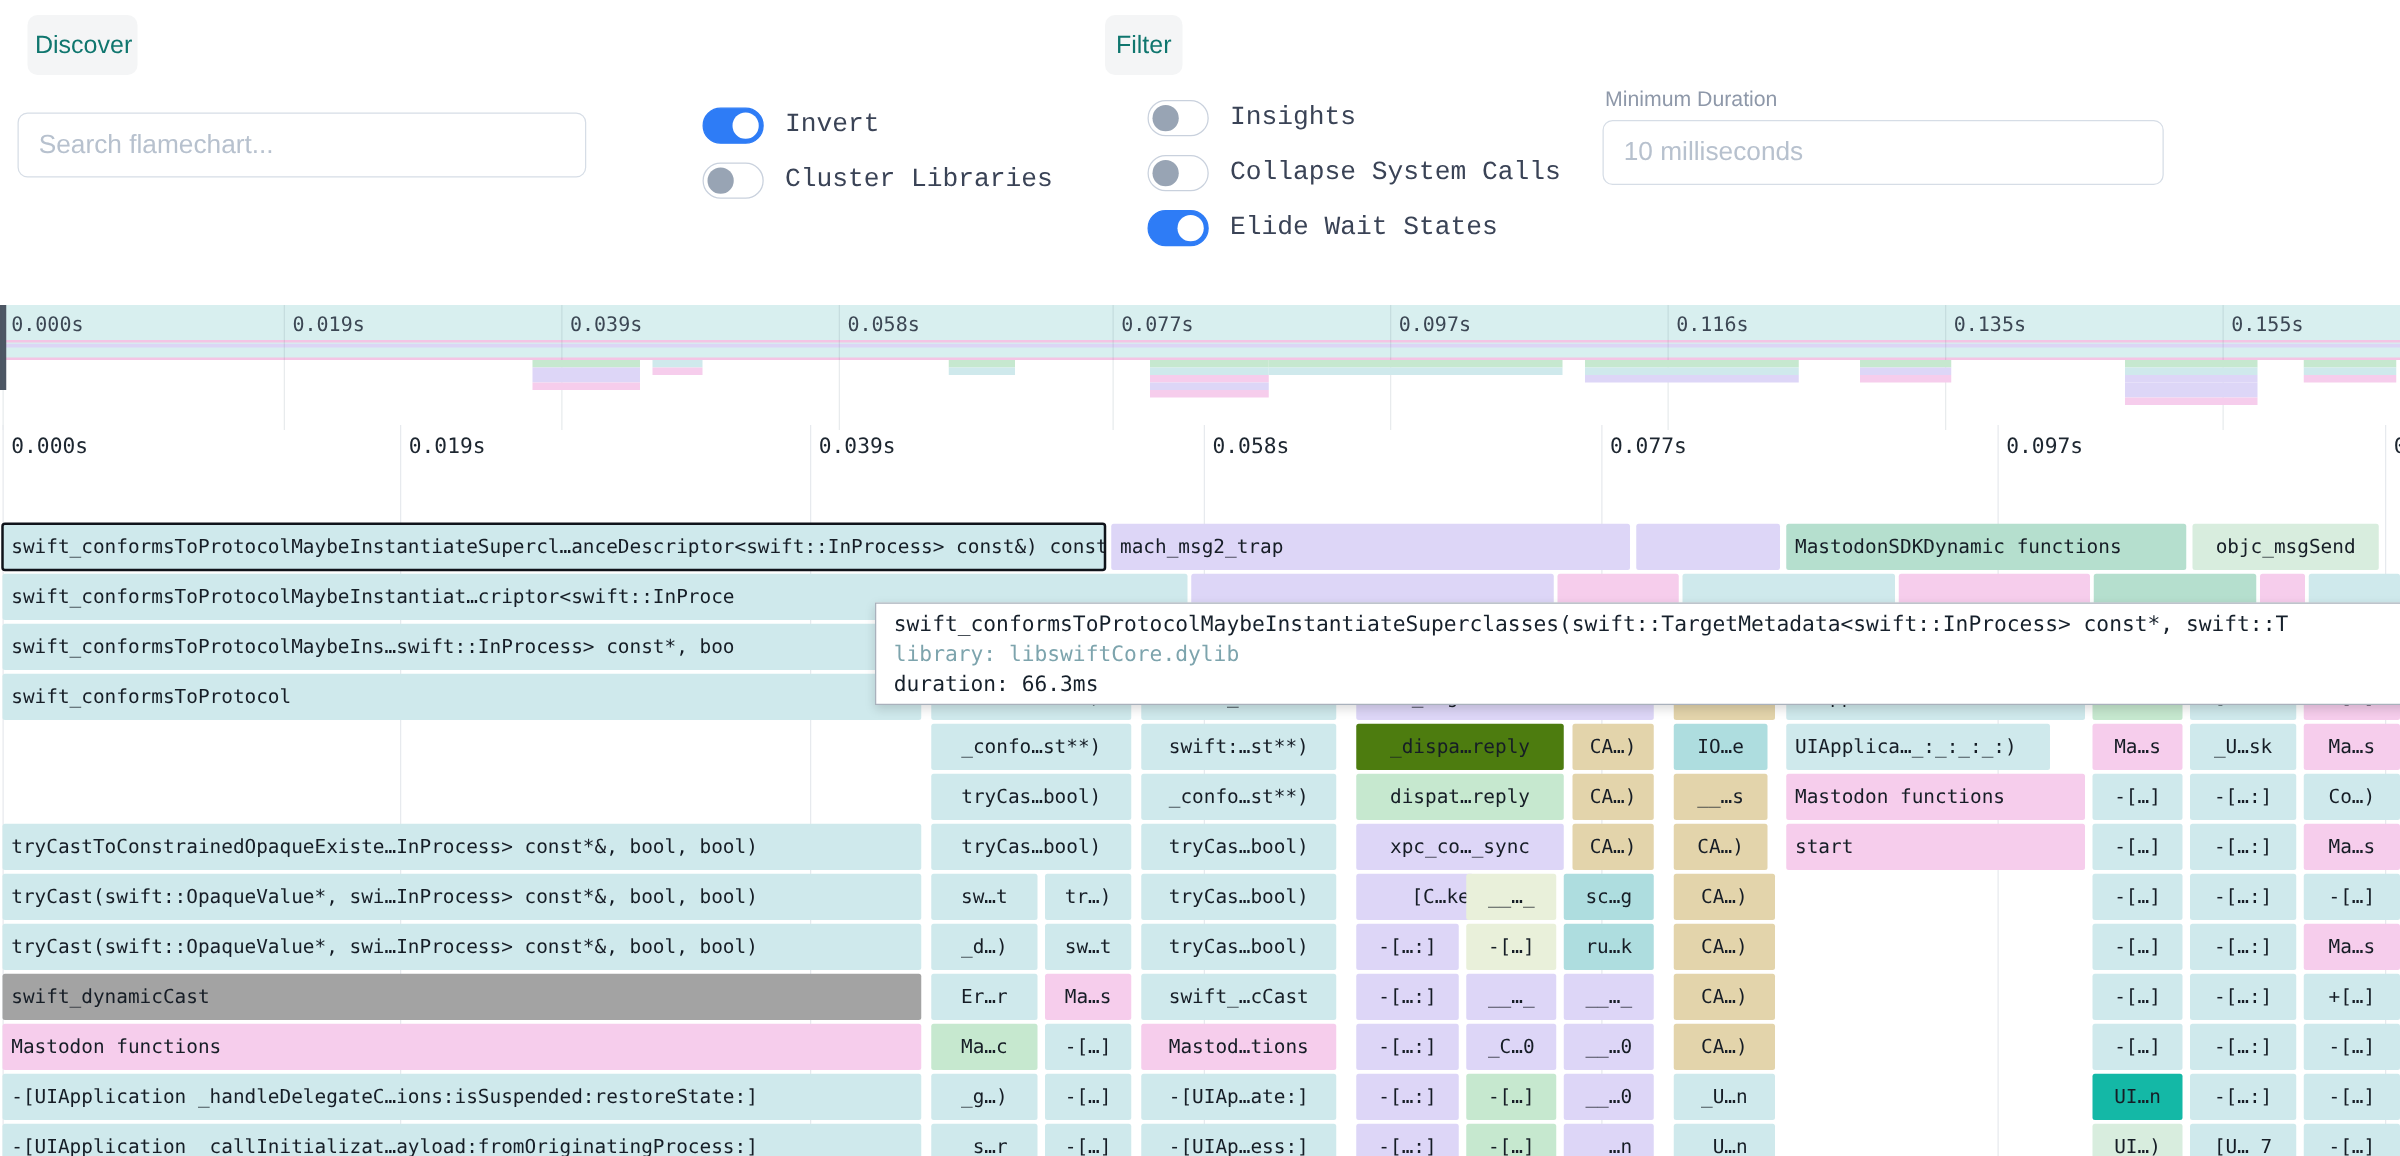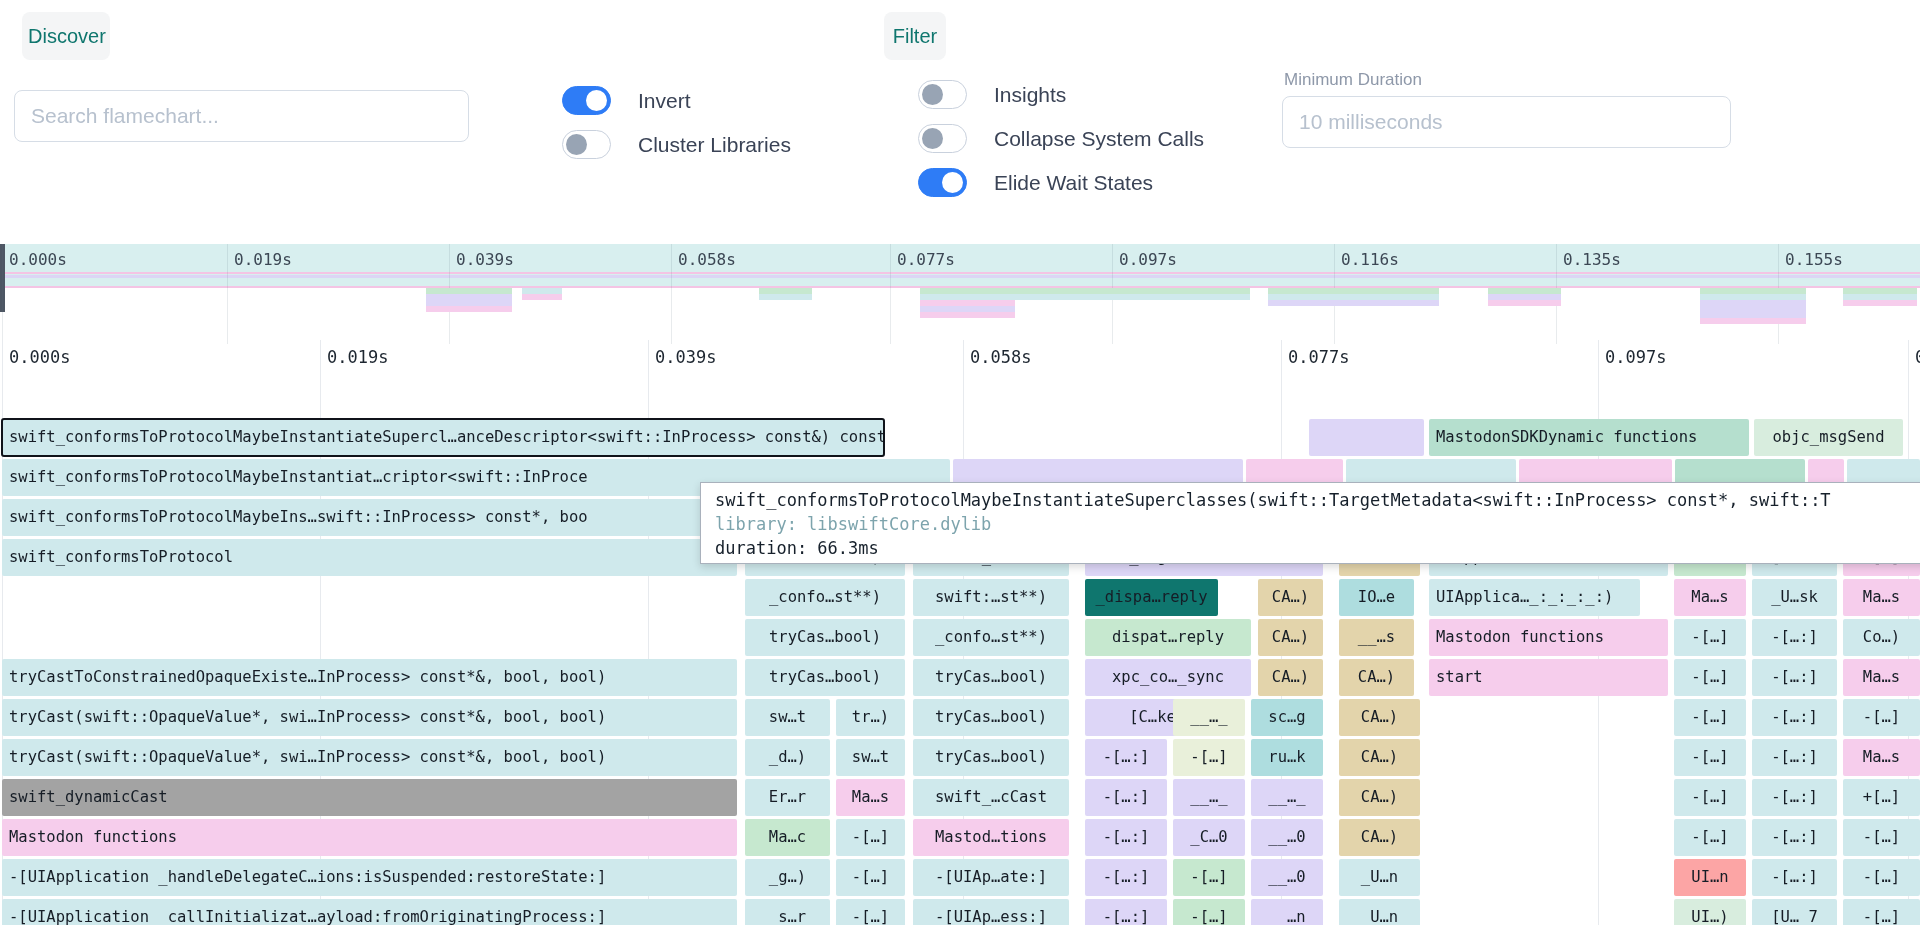--- a/index.html
+++ b/index.html
@@ -12,21 +12,21 @@
   #discover-button{left:22px;top:12px;width:88px;height:48px;}
   #filter-button{left:884px;top:12px;width:62px;height:48px;}
   .inp{position:absolute;border:1px solid #d6dde6;border-radius:8px;font-size:21px;color:#333;
        padding:0 16px;font-family:inherit;box-sizing:border-box;outline:none;}
   .inp::placeholder{color:#b7c1ce;}
   #search-input{left:14px;top:90px;width:455px;height:52px;}
   #minduration-input{left:1282px;top:96px;width:449px;height:52px;}
   #minduration-label{position:absolute;left:1284px;top:70px;font-size:17px;color:#8e98a9;}
   #toggles-left{position:absolute;left:562px;top:86px;}
   #toggles-right{position:absolute;left:918px;top:80px;}
-  .toggle-row{display:flex;align-items:center;gap:27px;height:29px;margin-bottom:15px;}
+  .toggle-row{display:flex;align-items:center;gap:17px;height:29px;margin-bottom:15px;font-family:Liberation Mono, monospace;}
   .toggle{width:49px;height:29px;border-radius:15px;background:#fff;border:1.5px solid #c9d1dd;
           position:relative;box-sizing:border-box;cursor:pointer;flex:0 0 auto;}
   .toggle.on{background:#2e7cf6;border-color:#2e7cf6;}
   .knob{position:absolute;top:2.5px;left:3px;width:21px;height:21px;border-radius:50%;background:#98a4b4;}
   .toggle.on .knob{left:auto;right:3px;background:#fff;}
   .toggle-label{font-size:21px;color:#3a4356;white-space:nowrap;}
 
   
   #minimap{position:absolute;left:0;top:244px;width:1920px;height:100px;}
   .mm-band{position:absolute;left:0;top:0;width:100%;height:44px;background:#d8efef;}
@@ -161,20 +161,21 @@
       <div class="mm-cl" style="left: 1700px; width: 106px; top: 68px; background: rgb(221, 214, 247);"></div>
       <div class="mm-cl" style="left: 1700px; width: 106px; top: 74px; background: rgb(246, 205, 236);"></div>
       <div class="mm-cl" style="left: 1843px; width: 74px; top: 44px; background: rgb(198, 232, 207);"></div>
       <div class="mm-cl" style="left: 1843px; width: 74px; top: 50px; background: rgb(207, 233, 236);"></div>
       <div class="mm-cl" style="left: 1843px; width: 74px; top: 56px; background: rgb(246, 205, 236);"></div>
     </div>
 
   <div id="ruler"></div>
   <div id="flame">
       <div class="cell sel" style="left: 2px; top: 0px; width: 882px; background: rgb(207, 233, 236);">swift_conformsToProtocolMaybeInstantiateSupercl…anceDescriptor&lt;swift::InProcess&gt; const&amp;) const</div>
+      <div class="cell" style="left: 889px; top: 0px; width: 415px; background: rgb(221, 214, 247);">mach_msg2_trap</div>
       <div class="cell ctr" style="left: 1309px; top: 0px; width: 115px; background: rgb(221, 214, 247);"></div>
       <div class="cell" style="left: 1429px; top: 0px; width: 320px; background: rgb(181, 223, 206);">MastodonSDKDynamic functions</div>
       <div class="cell ctr" style="left: 1754px; top: 0px; width: 149px; background: rgb(216, 237, 222);">objc_msgSend</div>
       <div class="cell" style="left: 2px; top: 40px; width: 948px; background: rgb(207, 233, 236);">swift_conformsToProtocolMaybeInstantiat…criptor&lt;swift::InProce</div>
       <div class="cell" style="left: 953px; top: 40px; width: 290px; background: rgb(221, 214, 247);"></div>
       <div class="cell ctr" style="left: 1246px; top: 40px; width: 97px; background: rgb(246, 205, 236);"></div>
       <div class="cell ctr" style="left: 1346px; top: 40px; width: 170px; background: rgb(207, 233, 236);"></div>
       <div class="cell ctr" style="left: 1519px; top: 40px; width: 153px; background: rgb(246, 205, 236);"></div>
       <div class="cell ctr" style="left: 1675px; top: 40px; width: 130px; background: rgb(181, 223, 206);"></div>
       <div class="cell ctr" style="left: 1808px; top: 40px; width: 36px; background: rgb(246, 205, 236);"></div>
@@ -184,21 +185,21 @@
       <div class="cell ctr" style="left: 745px; top: 120px; width: 160px; background: rgb(207, 233, 236);">swift:…st**)</div>
       <div class="cell ctr" style="left: 913px; top: 120px; width: 156px; background: rgb(207, 233, 236);">swift_…tocol</div>
       <div class="cell" style="left: 1085px; top: 120px; width: 238px; background: rgb(221, 214, 247);">mach_msg</div>
       <div class="cell ctr" style="left: 1339px; top: 120px; width: 81px; background: rgb(227, 212, 171);">IO…d</div>
       <div class="cell" style="left: 1429px; top: 120px; width: 239px; background: rgb(207, 233, 236);">UIApplicationMain</div>
       <div class="cell ctr" style="left: 1674px; top: 120px; width: 72px; background: rgb(198, 232, 207);">Ma…s</div>
       <div class="cell ctr" style="left: 1752px; top: 120px; width: 85px; background: rgb(207, 233, 236);">[U…K0</div>
       <div class="cell ctr" style="left: 1843px; top: 120px; width: 77px; background: rgb(246, 205, 236);">-[…]</div>
       <div class="cell ctr" style="left: 745px; top: 160px; width: 160px; background: rgb(207, 233, 236);">_confo…st**)</div>
       <div class="cell ctr" style="left: 913px; top: 160px; width: 156px; background: rgb(207, 233, 236);">swift:…st**)</div>
-      <div class="cell ctr" style="left: 1085px; top: 160px; width: 133px; background: #0f766e;">_dispa…reply</div>
+      <div class="cell ctr" style="left: 1085px; top: 160px; width: 166px; background: #4d7c0f;">_dispa…reply</div>
       <div class="cell ctr" style="left: 1258px; top: 160px; width: 65px; background: rgb(227, 212, 171);">CA…)</div>
       <div class="cell ctr" style="left: 1339px; top: 160px; width: 75px; background: rgb(174, 221, 223);">IO…e</div>
       <div class="cell" style="left: 1429px; top: 160px; width: 211px; background: rgb(207, 233, 236);">UIApplica…_:_:_:_:)</div>
       <div class="cell ctr" style="left: 1674px; top: 160px; width: 72px; background: rgb(246, 205, 236);">Ma…s</div>
       <div class="cell ctr" style="left: 1752px; top: 160px; width: 85px; background: rgb(207, 233, 236);">_U…sk</div>
       <div class="cell ctr" style="left: 1843px; top: 160px; width: 77px; background: rgb(246, 205, 236);">Ma…s</div>
       <div class="cell ctr" style="left: 745px; top: 200px; width: 160px; background: rgb(207, 233, 236);">tryCas…bool)</div>
       <div class="cell ctr" style="left: 913px; top: 200px; width: 156px; background: rgb(207, 233, 236);">_confo…st**)</div>
       <div class="cell ctr" style="left: 1085px; top: 200px; width: 166px; background: rgb(198, 232, 207);">dispat…reply</div>
       <div class="cell ctr" style="left: 1258px; top: 200px; width: 65px; background: rgb(227, 212, 171);">CA…)</div>
@@ -262,21 +263,21 @@
       <div class="cell ctr" style="left: 1752px; top: 400px; width: 85px; background: rgb(207, 233, 236);">-[…:]</div>
       <div class="cell ctr" style="left: 1843px; top: 400px; width: 77px; background: rgb(207, 233, 236);">-[…]</div>
       <div class="cell" style="left: 2px; top: 440px; width: 735px; background: rgb(207, 233, 236);">-[UIApplication _handleDelegateC…ions:isSuspended:restoreState:]</div>
       <div class="cell ctr" style="left: 745px; top: 440px; width: 85px; background: rgb(207, 233, 236);">_g…)</div>
       <div class="cell ctr" style="left: 836px; top: 440px; width: 69px; background: rgb(207, 233, 236);">-[…]</div>
       <div class="cell ctr" style="left: 913px; top: 440px; width: 156px; background: rgb(207, 233, 236);">-[UIAp…ate:]</div>
       <div class="cell ctr" style="left: 1085px; top: 440px; width: 82px; background: rgb(221, 214, 247);">-[…:]</div>
       <div class="cell ctr" style="left: 1173px; top: 440px; width: 72px; background: rgb(198, 232, 207);">-[…]</div>
       <div class="cell ctr" style="left: 1251px; top: 440px; width: 72px; background: rgb(221, 214, 247);">__…0</div>
       <div class="cell ctr" style="left: 1339px; top: 440px; width: 81px; background: rgb(207, 233, 236);">_U…n</div>
-      <div class="cell ctr" style="left: 1674px; top: 440px; width: 72px; background: #fca5a5;">UI…n</div>
+      <div class="cell ctr" style="left: 1674px; top: 440px; width: 72px; background: #14b8a6;">UI…n</div>
       <div class="cell ctr" style="left: 1752px; top: 440px; width: 85px; background: rgb(207, 233, 236);">-[…:]</div>
       <div class="cell ctr" style="left: 1843px; top: 440px; width: 77px; background: rgb(207, 233, 236);">-[…]</div>
       <div class="cell" style="left: 2px; top: 480px; width: 735px; background: rgb(207, 233, 236);">-[UIApplication _callInitializat…ayload:fromOriginatingProcess:]</div>
       <div class="cell ctr" style="left: 745px; top: 480px; width: 85px; background: rgb(207, 233, 236);">_s…r</div>
       <div class="cell ctr" style="left: 836px; top: 480px; width: 69px; background: rgb(207, 233, 236);">-[…]</div>
       <div class="cell ctr" style="left: 913px; top: 480px; width: 156px; background: rgb(207, 233, 236);">-[UIAp…ess:]</div>
       <div class="cell ctr" style="left: 1085px; top: 480px; width: 82px; background: rgb(221, 214, 247);">-[…:]</div>
       <div class="cell ctr" style="left: 1173px; top: 480px; width: 72px; background: rgb(198, 232, 207);">-[…]</div>
       <div class="cell ctr" style="left: 1251px; top: 480px; width: 72px; background: rgb(221, 214, 247);">__…n</div>
       <div class="cell ctr" style="left: 1339px; top: 480px; width: 81px; background: rgb(207, 233, 236);">_U…n</div>

